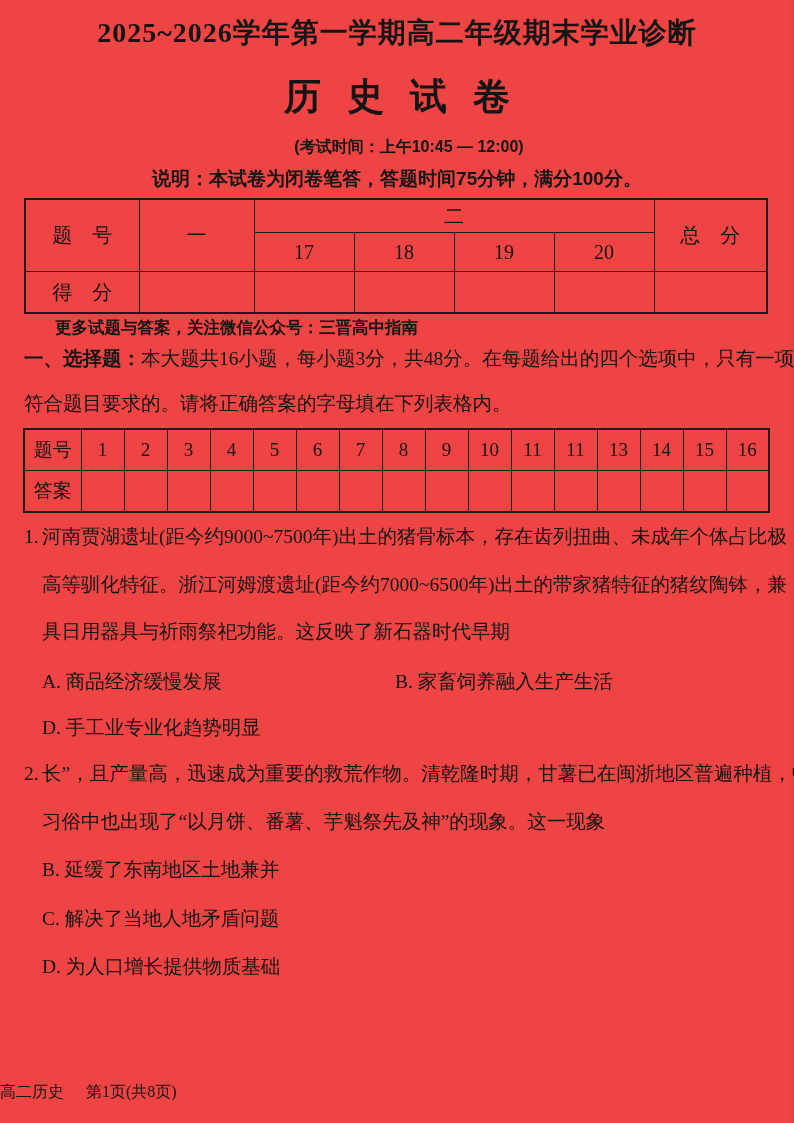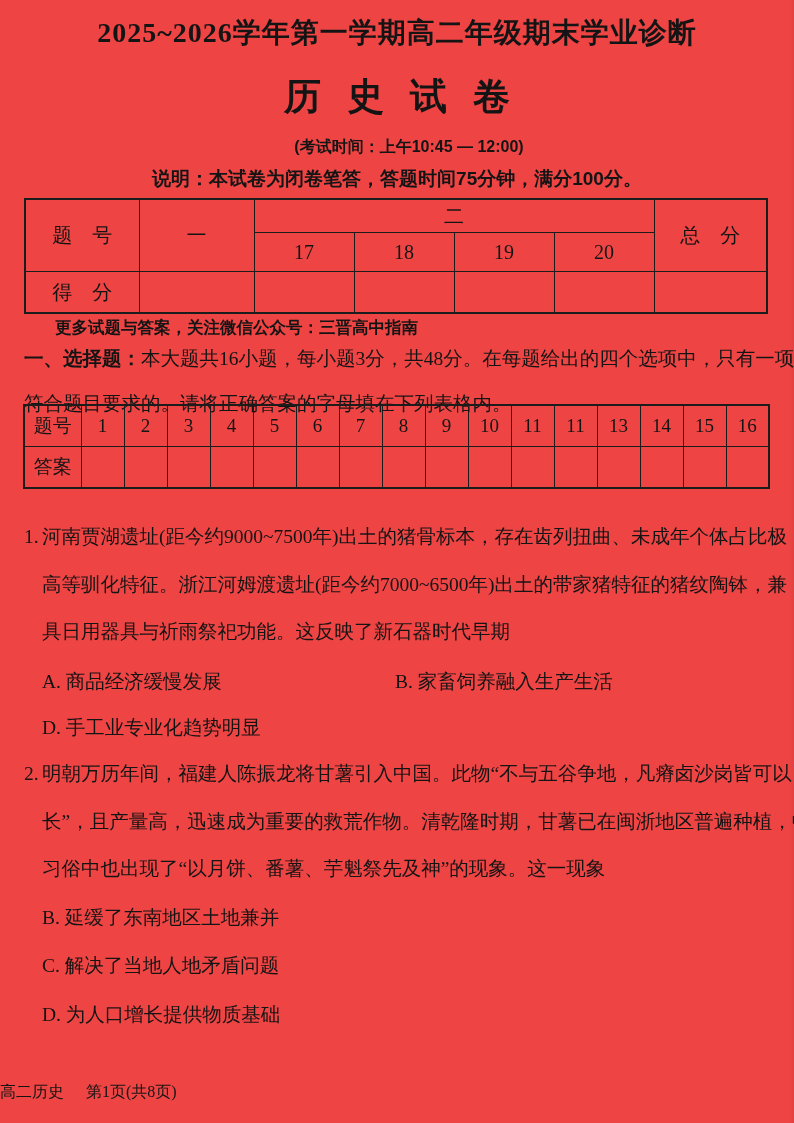--- a/index.html
+++ b/index.html
@@ -55,21 +55,21 @@
   }
 
   .instruction {
     position:absolute; top:336px; left:24px; width:748px;
     font-size:19.5px; line-height:45px;
   }
   .instruction .line { white-space:nowrap; }
   .instruction .hei-inline { font-family:"Liberation Sans","DejaVu Sans",sans-serif; font-weight:700; }
 
   .answer-table {
-    position:absolute; top:404px; left:23px; width:745px;
+    position:absolute; top:428px; left:23px; width:745px;
     border:2.5px solid #1c1c1c;
   }
   .answer-table td {
     border:1.6px solid #1c1c1c;
     text-align:center; vertical-align:middle;
     font-size:19px; height:40px; padding:0;
   }
 
   .question { position:absolute; left:24px; width:748px; font-size:19.5px; }
   .q1 { top:513px; }
@@ -205,21 +205,20 @@
     <div class="q-line">具日用器具与祈雨祭祀功能。这反映了新石器时代早期</div>
     <div class="opts-grid">
       <span>A. 商品经济缓慢发展</span>
       <span>B. 家畜饲养融入生产生活</span>
       <span>D. 手工业专业化趋势明显</span>
     </div>
   </div>
 
   <div class="question q2">
     <span class="qnum">2.</span>
-    <div class="q-line">明朝万历年间，福建人陈振龙将甘薯引入中国。此物“不与五谷争地，凡瘠卤沙岗皆可以</div>
     <div class="q-line">长”，且产量高，迅速成为重要的救荒作物。清乾隆时期，甘薯已在闽浙地区普遍种植，中秋</div>
     <div class="q-line">习俗中也出现了“以月饼、番薯、芋魁祭先及神”的现象。这一现象</div>
     <div class="opts-list">
       <div class="opt">B. 延缓了东南地区土地兼并</div>
       <div class="opt">C. 解决了当地人地矛盾问题</div>
       <div class="opt">D. 为人口增长提供物质基础</div>
     </div>
   </div>
 
   <div class="footer">

